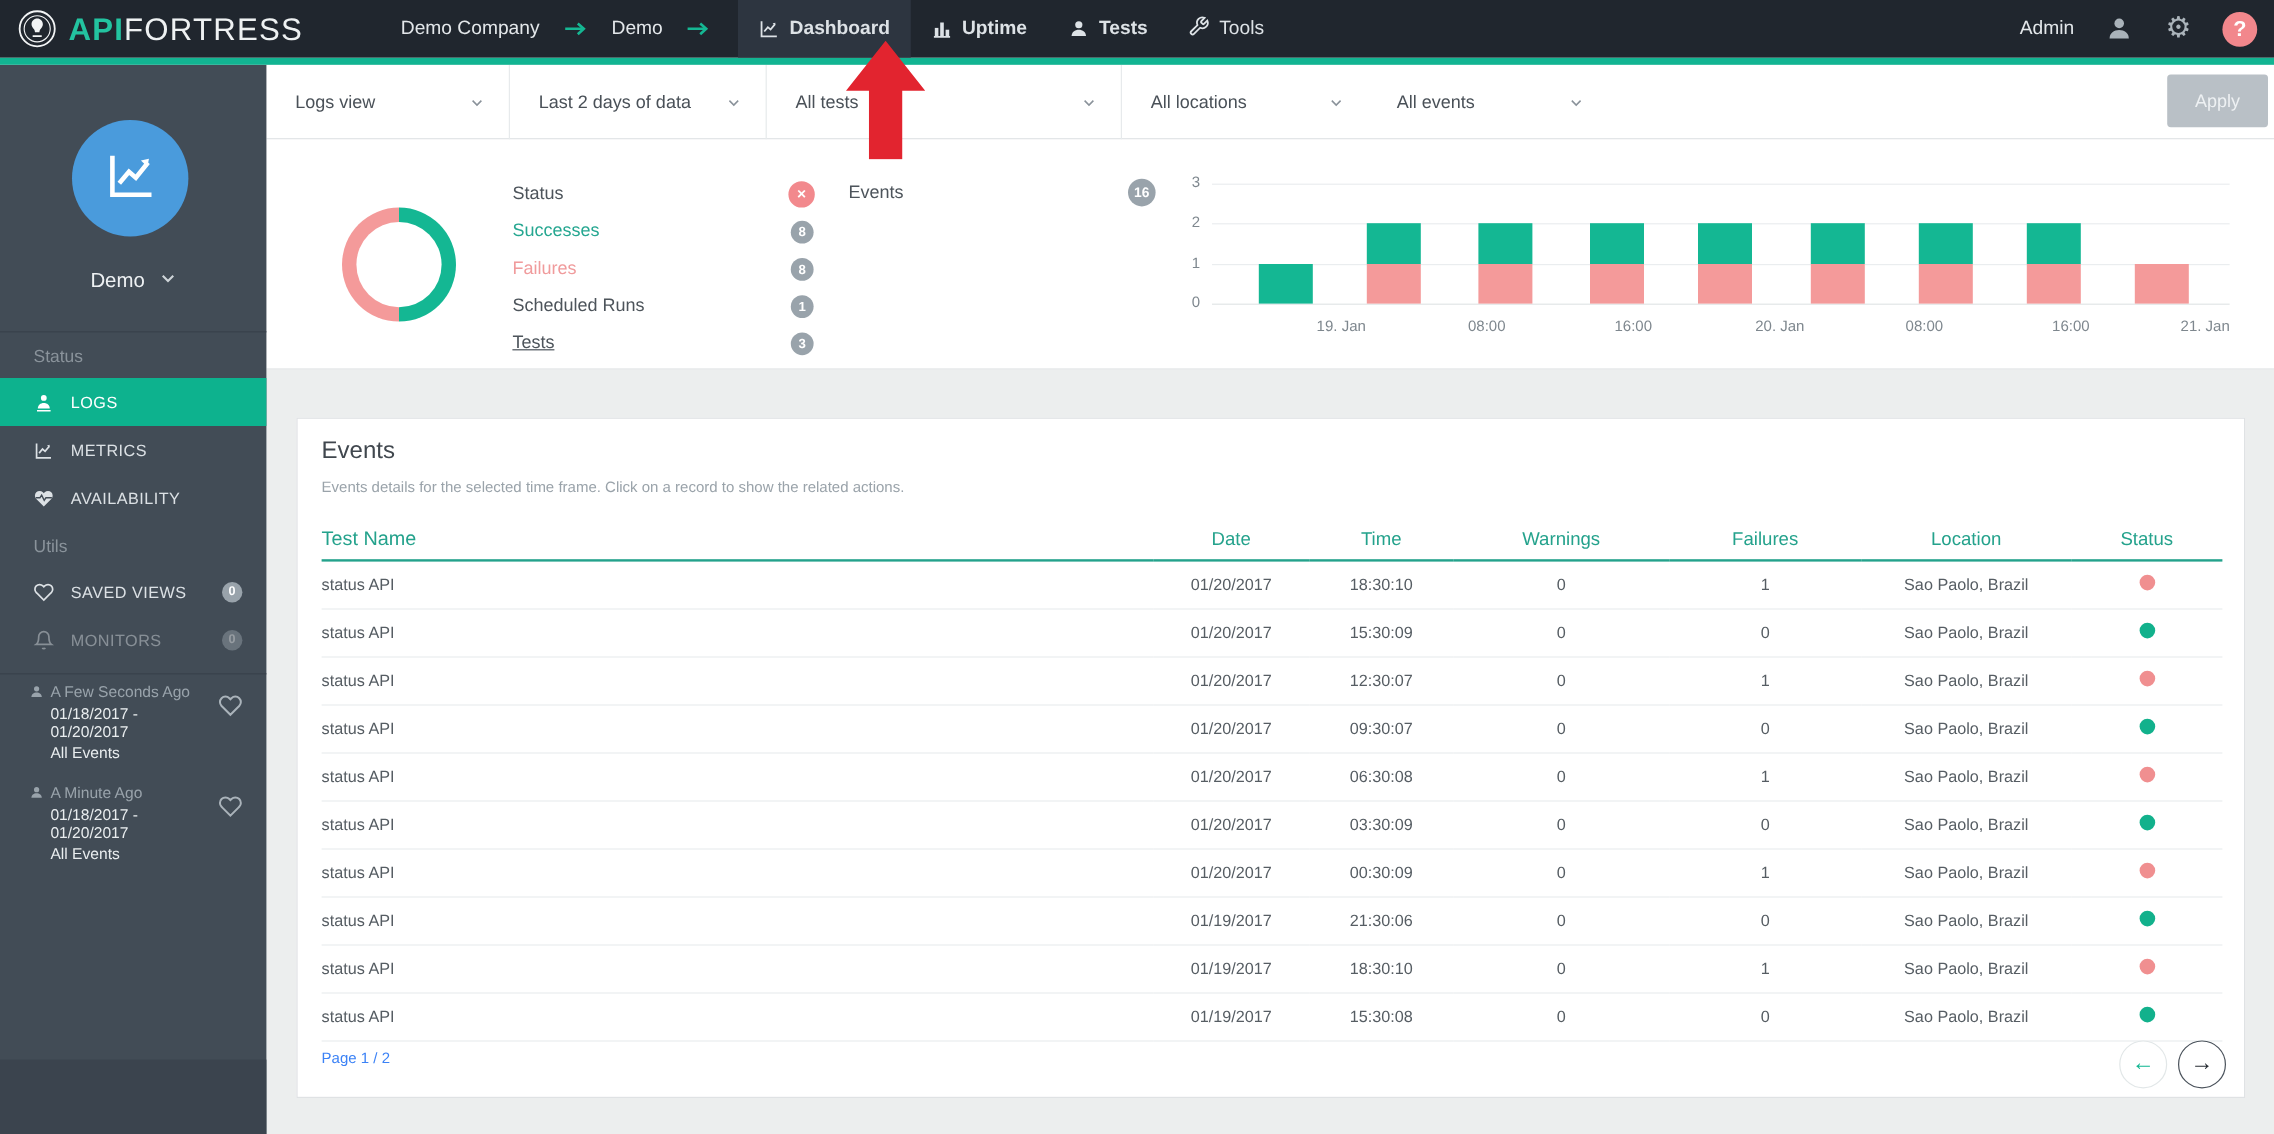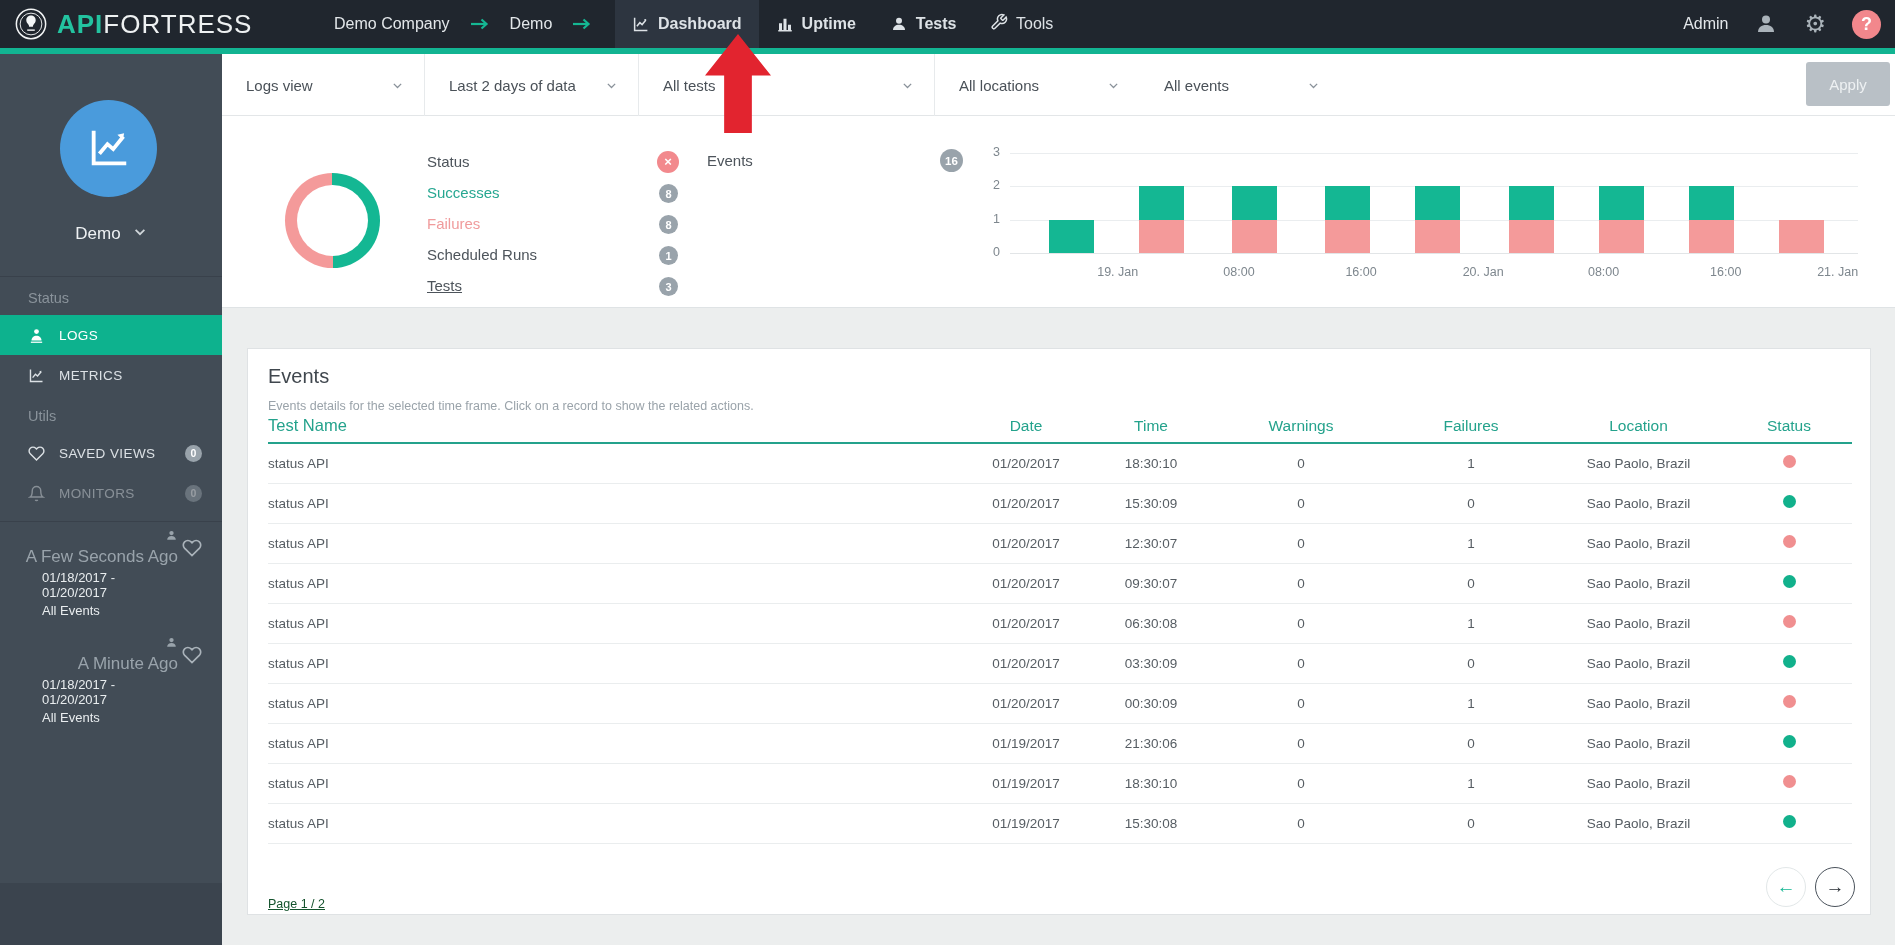--- a/index.html
+++ b/index.html
@@ -39,21 +39,21 @@
   .side-menu { position:absolute; left:0; top:222px; width:222px; border-top:1px solid #39414b; }
   .menu-section { padding:13px 0 9px 28px; color:#8a939b; font-size:14.5px; }
   .menu-item { height:40px; display:flex; align-items:center; padding:0 20px 0 28px; color:#dce1e5; font-size:13.5px; letter-spacing:.4px; cursor:pointer; }
   .menu-item svg { width:17px; height:17px; margin-right:14px; flex:none; }
   .menu-item.active { background:#0db28e; color:#fff; }
   .menu-item.disabled { opacity:.45;justify-content:center; }
   .menu-badge { margin-left:auto; width:17px; height:17px; border-radius:50%; background:#99a3ab; color:#fff; font-size:10.5px; font-weight:bold; display:flex; align-items:center; justify-content:center; }
   .recent-block { border-top:1px solid #39414b; margin-top:8px; }
   .recent-title { padding:17px 0 12px 28px; color:#99a3ab; font-size:14.5px; }
   .query { position:relative; padding:7px 44px 11px 24px; cursor:pointer; }
-  .query-head { display:flex; align-items:flex-end; gap:5px; color:#99a3ab; font-size:17px;flex-direction:column; }
+  .query-head { display:flex; align-items:center; gap:5px; color:#99a3ab; font-size:13px; }
   .query-head svg { width:13px; height:13px; flex:none; }
   .query-range, .query-scope { color:#e9edef; font-size:13px; padding-left:18px; margin-top:3px; }
   .query-heart { position:absolute; right:20px; top:16px; width:20px; height:20px; color:#aab3ba; cursor:pointer; }
   .query-heart svg { width:20px; height:20px; }
   .sidebar-footer { position:absolute; left:0; top:829px; width:222px; height:62px; background:#3b444e; }
 
   
   .filter-bar { position:absolute; left:222px; top:54px; width:1673px; height:62px; background:#fff; border-bottom:1px solid #e3e6e8; z-index:2; }
   .dropdown { float:left; height:62px; display:flex; align-items:center; padding:0 20px 0 24px; color:#4a5158; font-size:15px; cursor:pointer; }
   .dropdown.bordered { border-right:1px solid #e7eaec; }
@@ -83,30 +83,30 @@
   .chart-xlabel { position:absolute; top:149px; transform:translateX(-50%); font-size:12.5px; color:#7e878e; white-space:nowrap; }
 
   
   .red-arrow { position:absolute; left:705px; top:34px; width:66px; height:99px; background:#e2242f; z-index:10;
                clip-path:polygon(50% 0, 100% 42%, 71% 42%, 71% 100%, 29% 100%, 29% 42%, 0 42%); }
 
   
   .events-card { position:absolute; left:247px; top:348px; width:1624px; height:567px; background:#fff; border:1px solid #dfe2e4; }
   .card-title { position:absolute; left:20px; top:16px; font-size:20px; color:#40474e; }
   .card-subtitle { position:absolute; left:20px; top:50px; font-size:12.5px; color:#9aa3aa; }
-  .etable { position:absolute; left:20px; top:60px; width:1584px; border-collapse:collapse; table-layout:fixed; }
+  .etable { position:absolute; left:20px; top:84px; width:1584px; border-collapse:collapse; table-layout:fixed; }
   .etable th { height:34px; font-weight:normal; font-size:15.5px; color:#24a28c; text-align:center; border-bottom:2px solid #24a28c; }
   .etable th:first-child { text-align:left; font-size:16.5px; }
   .etable td { height:40px; font-size:13.5px; color:#565d63; text-align:center; border-bottom:1px solid #eaedee; }
   .etable td:first-child { text-align:left; }
   .etable tbody tr { cursor:pointer; }
   .status-dot { display:inline-block; width:13px; height:13px; border-radius:50%; }
   .status-dot.failure { background:#f08f90; }
   .status-dot.success { background:#12b18c; }
-  .page-label { position:absolute; left:20px; top:548px; font-size:12.5px; color:#14532d;text-decoration:underline; }
+  .page-label { position:absolute; left:20px; top:526px; font-size:12.5px; color:#3b82f6; }
   .pag-btn { position:absolute; top:518px; width:40px; height:40px; border-radius:50%; background:#fff; display:flex; align-items:center; justify-content:center; font-size:19px; cursor:pointer; }
   .pag-prev { left:1518px; border:1px solid #e2e7e8; color:#14b793; }
   .pag-next { left:1567px; border:1px solid #4a525b; color:#272d33; }
 </style>
 </head>
 <body>
 
 <div id="app">
 
   <div class="navbar">
@@ -218,20 +218,29 @@
         </div>
         <div class="menu-item">
           <span class="icon" style="display: inline-flex;">
             <svg viewBox="0 0 24 24" fill="none" stroke="currentColor" stroke-width="2">
               <path d="M3.5 3.5v17h17"></path>
               <path d="M6.5 15l4-4.8 3 2.6 5-6"></path>
               <path d="M15.8 5.9l3.2-.7-.6 3.2z" fill="currentColor" stroke="none"></path>
             </svg>
           </span>
           <span>METRICS</span>
+        </div>
+        <div class="menu-item">
+          <span class="icon" style="display: inline-flex;">
+            <svg viewBox="0 0 24 24">
+              <path d="M20.84 4.61a5.5 5.5 0 0 0-7.78 0L12 5.67l-1.06-1.06a5.5 5.5 0 0 0-7.78 7.78L12 21.23l8.84-8.84a5.5 5.5 0 0 0 0-7.78z" fill="currentColor"></path>
+              <path d="M2.5 11h5l2-3 3 6 2-3h7" stroke="#424c56" stroke-width="1.6" fill="none"></path>
+            </svg>
+          </span>
+          <span>AVAILABILITY</span>
         </div>
         <div class="menu-section">Utils</div>
         <div class="menu-item">
           <span class="icon" style="display: inline-flex;">
             <svg viewBox="0 0 24 24" fill="none" stroke="currentColor" stroke-width="2">
               <path d="M20.84 4.61a5.5 5.5 0 0 0-7.78 0L12 5.67l-1.06-1.06a5.5 5.5 0 0 0-7.78 7.78l1.06 1.06L12 21.23l7.78-7.78 1.06-1.06a5.5 5.5 0 0 0 0-7.78z"></path>
             </svg>
           </span>
           <span>SAVED VIEWS</span>
           <span class="menu-badge">0</span>

